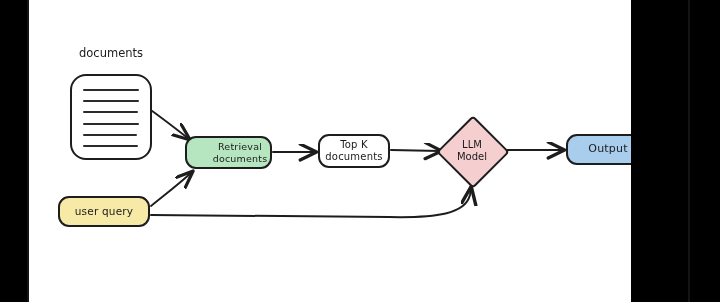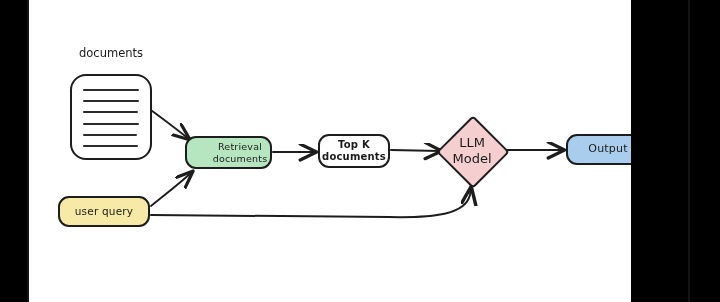--- a/index.html
+++ b/index.html
@@ -132,21 +132,20 @@
     padding-left: 23px;
   }
   .n-topk {
     left: 289px;
     top: 134px;
     width: 72px;
     height: 34px;
     background: #ffffff;
     font-size: 10px;
     flex-direction: column;
-    font-weight: bold;
   }
   .n-output {
     left: 537px;
     top: 134px;
     width: 84px;
     height: 31px;
     background: #a9cdec;
     font-size: 11px;
   }
   .n-query {
@@ -180,21 +179,21 @@
   .diamond-label {
     position: absolute;
     left: 0;
     top: 0;
     width: 68px;
     height: 68px;
     display: flex;
     flex-direction: column;
     align-items: center;
     justify-content: center;
-    font-size: 13px;
+    font-size: 10px;
     line-height: 1.25;
     color: #1b1b1b;
     text-align: center;
   }
 </style>
 </head>
 <body>
 
 <div id="screen">
 

